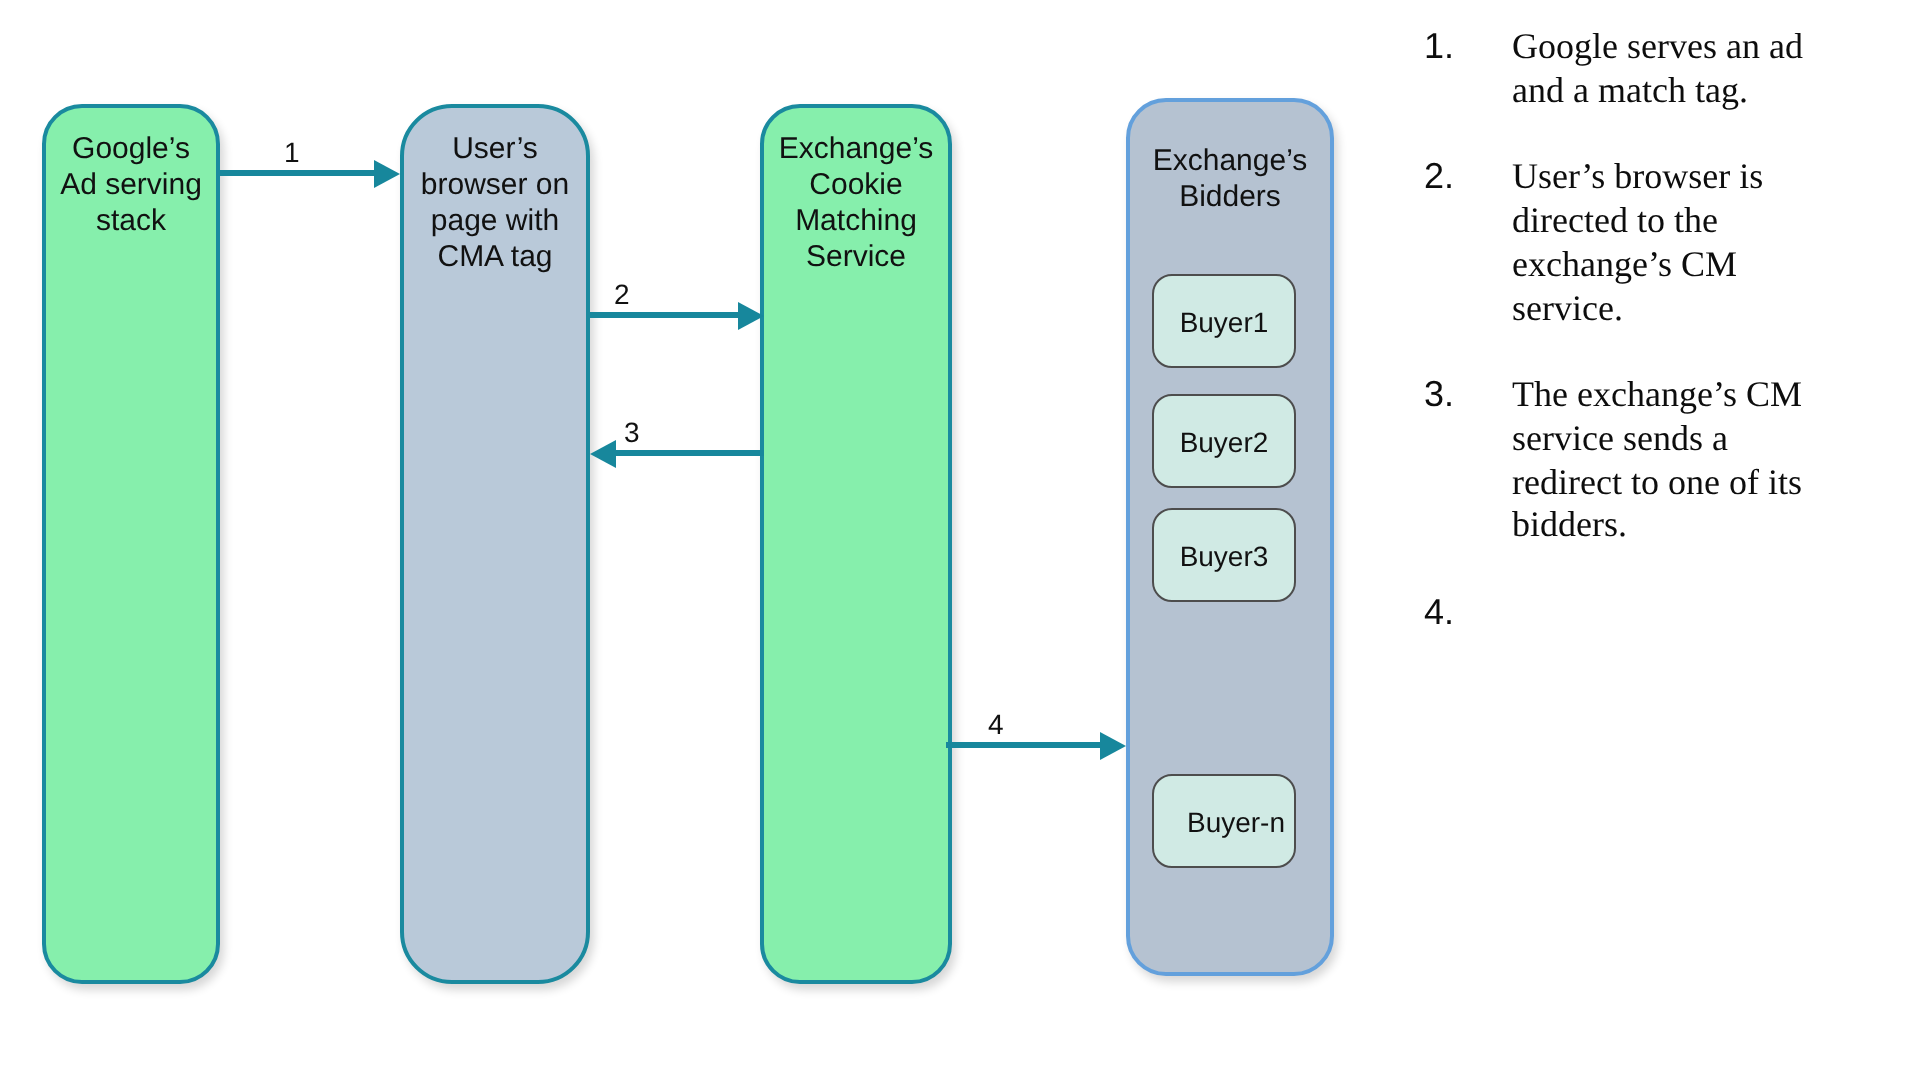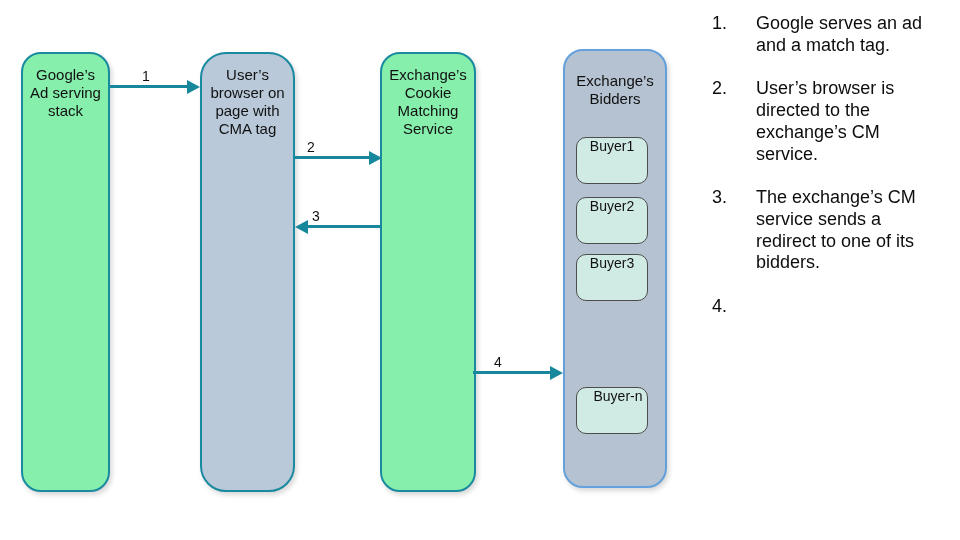--- a/index.html
+++ b/index.html
@@ -16,33 +16,33 @@
   .node.bluegray { background:#b9c9d9; }
   .node.bidders  { background:#b5c2d1; border-color:#63a0dc; }
   .node-label {
     padding-top:12px; font-size:15px; line-height:18px;
     white-space:pre-line; color:#111;
   }
   .node.bidders > .node-label { padding-top:21px; }
   .buyer {
     position:absolute; box-sizing:border-box; width:72px; height:47px;
     background:#d0eae4; border:1.5px solid #4d4d4d; border-radius:10px;
-    display:flex; justify-content:center;
+    display:flex; align-items:center; justify-content:center;
     font-size:14px; color:#111;
   }
   .arrow-shaft { position:absolute; height:3px; background:#17879c; }
   .arrow-head  { position:absolute; width:0; height:0;
                  border-top:7px solid transparent; border-bottom:7px solid transparent; }
   .arrow-head.right { border-left:13px solid #17879c; }
   .arrow-head.left  { border-right:13px solid #17879c; }
   .arrow-label { position:absolute; font-size:14px; line-height:16px; color:#111; }
   .steps { position:absolute; left:712px; top:13px; width:242px; }
   .step  { display:flex; margin-bottom:22px; font-size:18px; line-height:21.7px; }
   .step-num  { width:44px; flex:none; }
-  .step-text { white-space:pre-line; flex:1; }
+  .step-text { white-space:pre-line; flex:1;font-family:Liberation Serif, serif; }
 </style>
 </head>
 <body>
 
 <div class="canvas">
 
   <div class="node green" style="left:21px; top:52px; width:89px; height:440px;">
     <div class="node-label">Google’s
 Ad serving
 stack</div>

